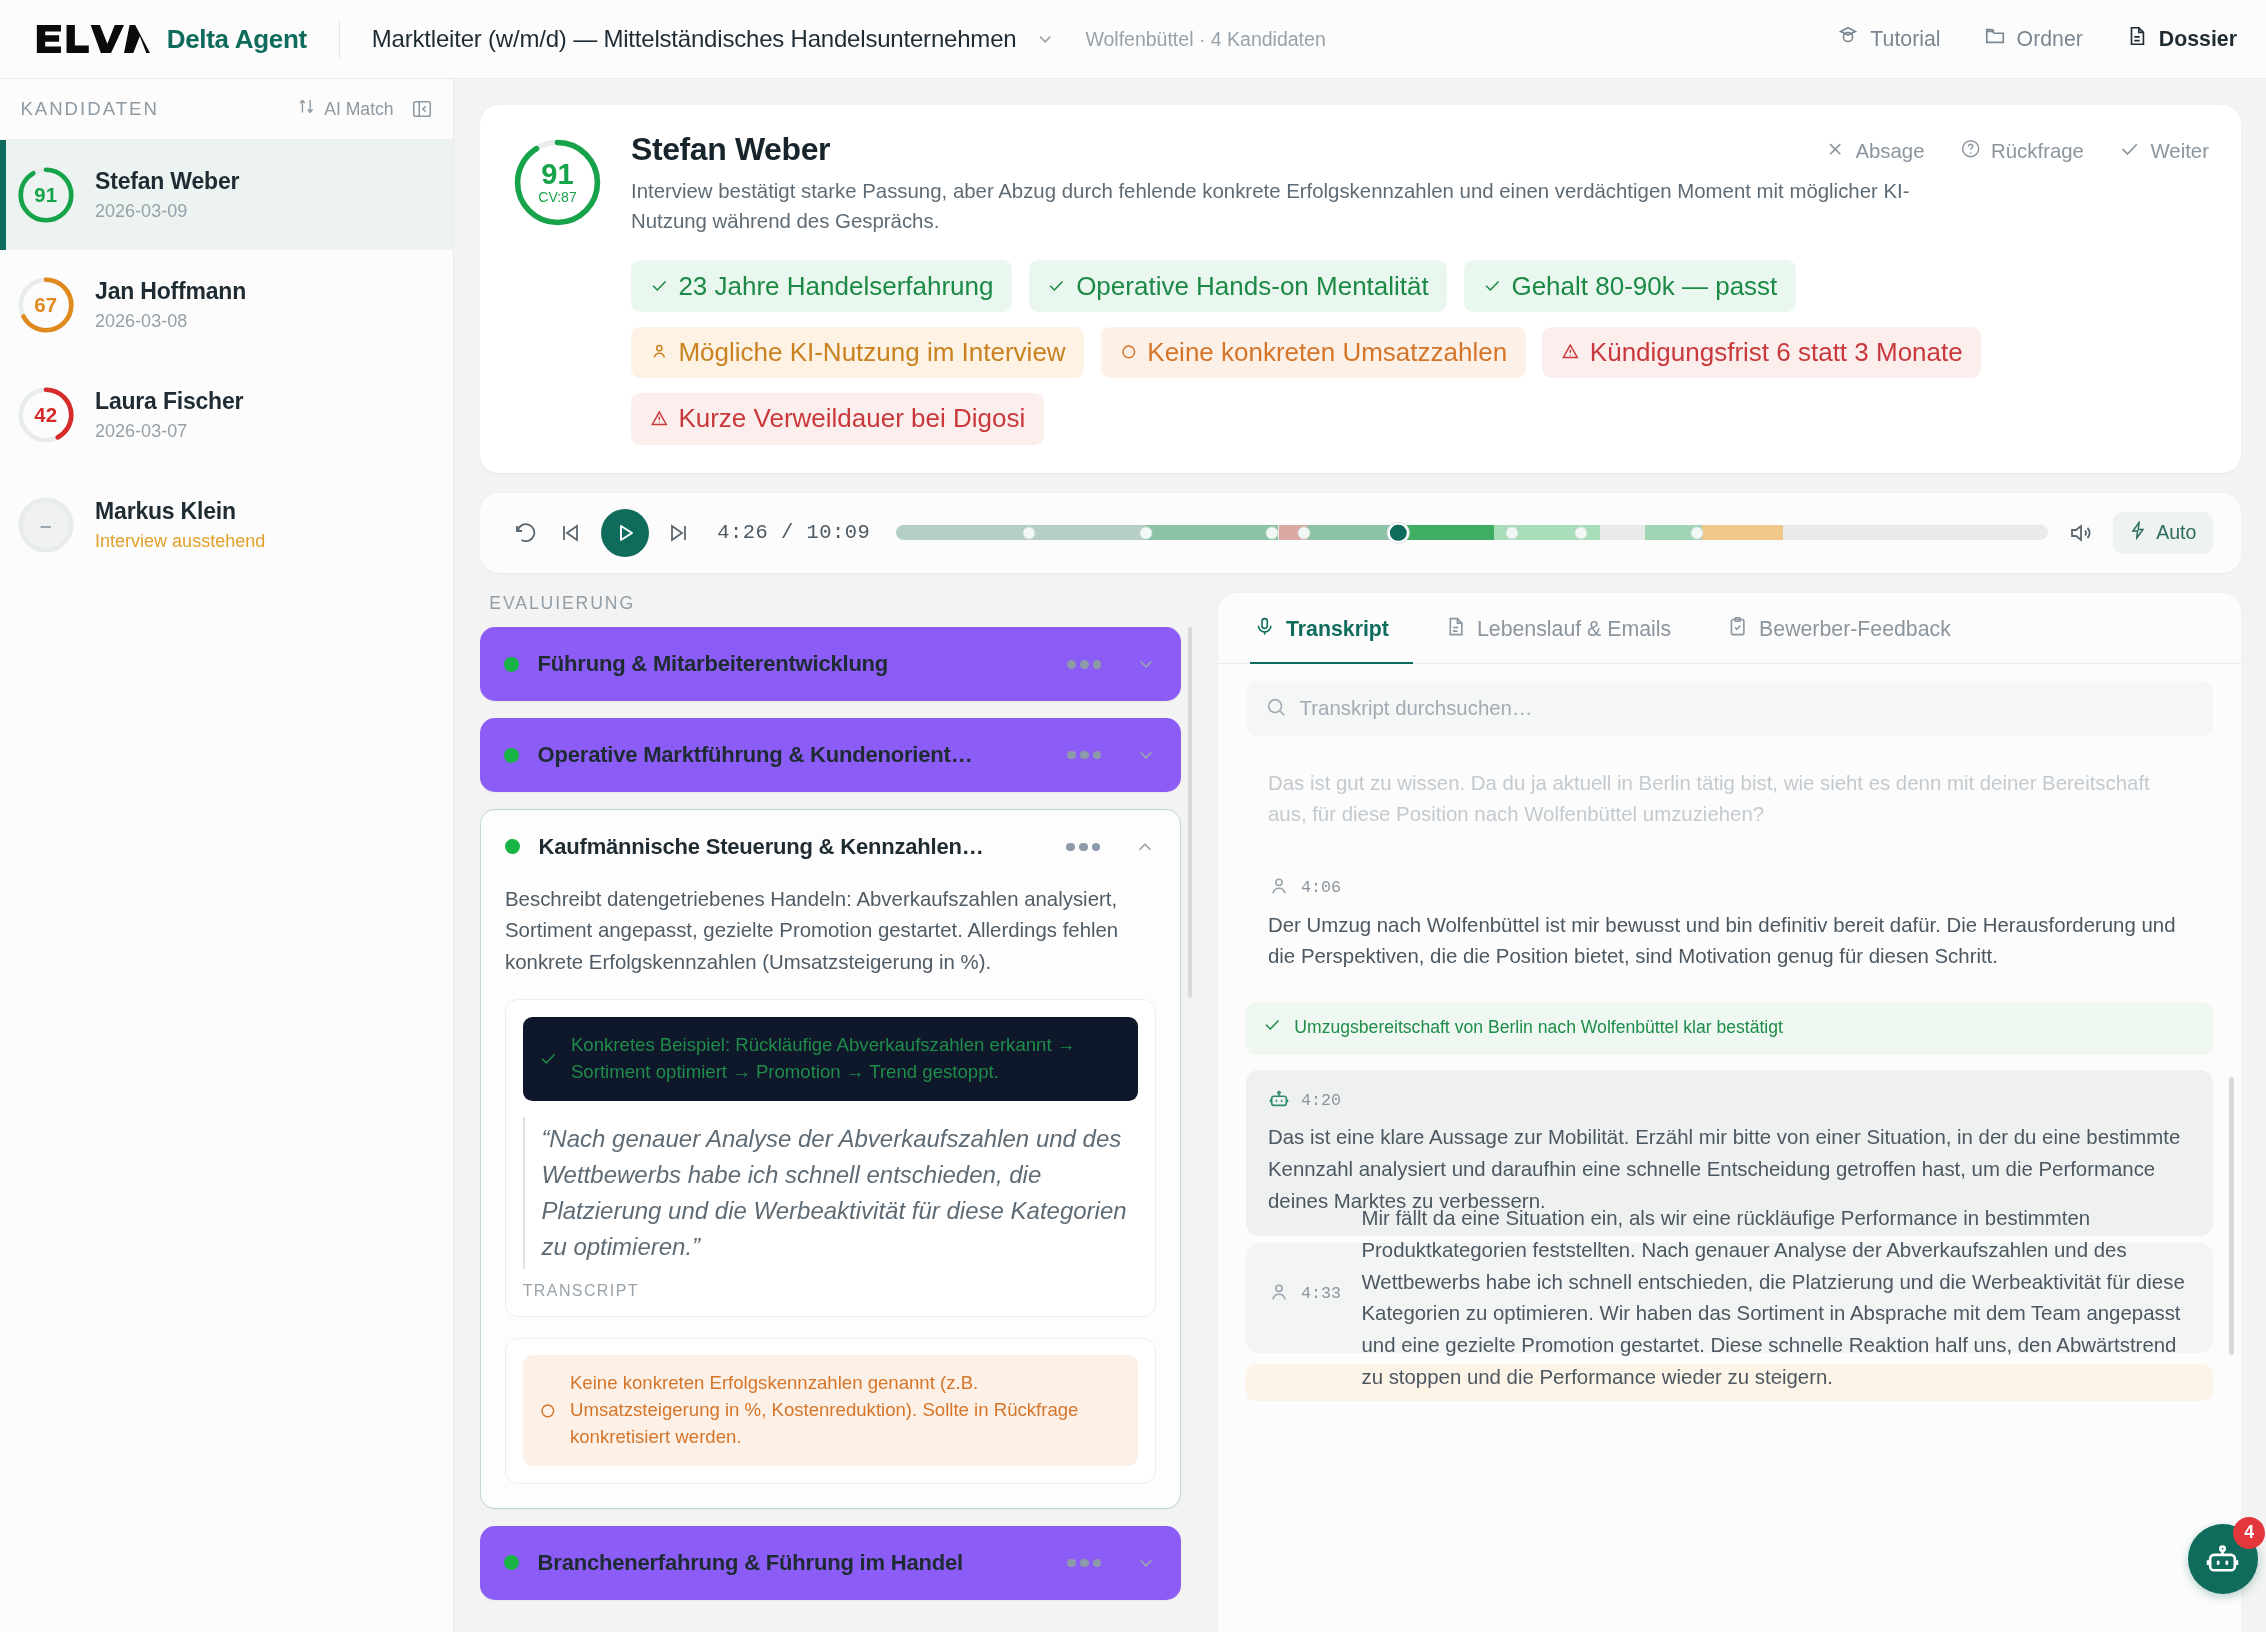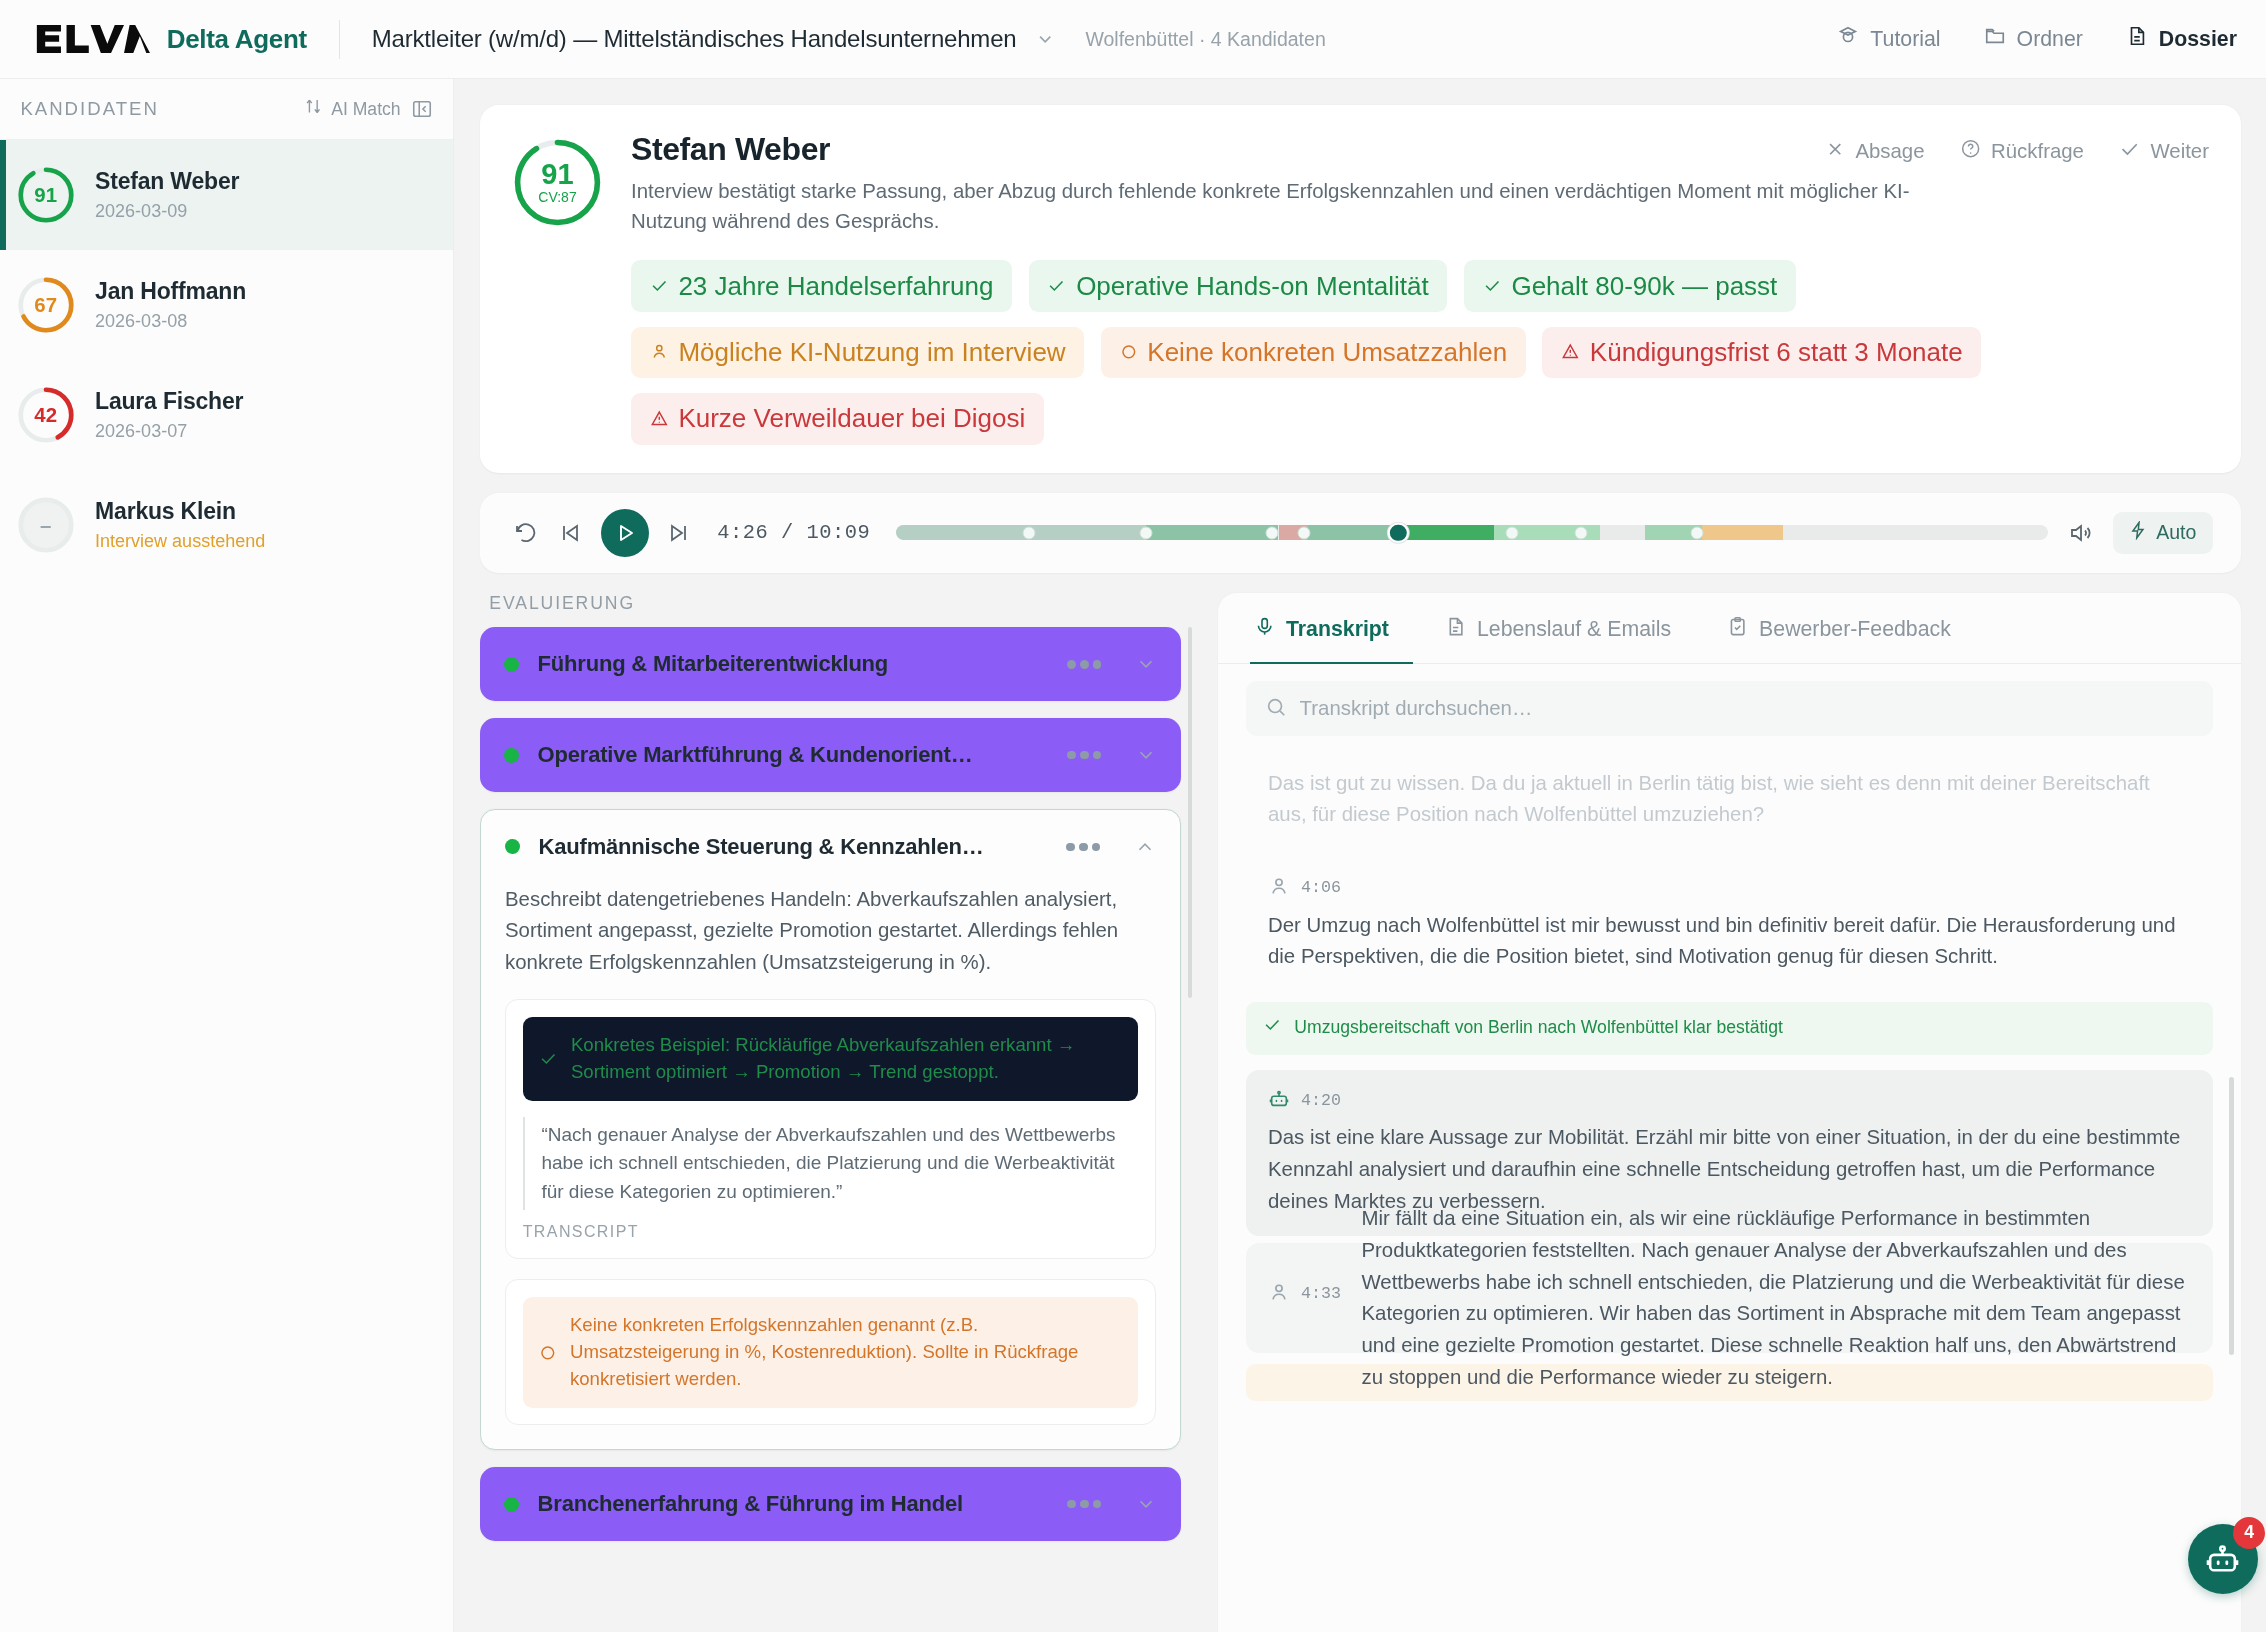--- a/index.html
+++ b/index.html
@@ -53,21 +53,21 @@
     display: flex; align-items: center;
     padding: 0 20.4px 0 20.4px;
     border-bottom: 0.9px solid #eeefef;
   }
   .sb-title {
     font-size: 18.6px; color: #8e99a2; letter-spacing: 2px; font-weight: 500;
   }
   .sb-head-spacer { flex: 1; }
   .sb-sort {
     display: flex; align-items: center; gap: 8.3px;
-    font-size: 17.6px; color: #8e99a2; cursor: pointer; margin-right: 10px;
+    font-size: 17.6px; color: #8e99a2; cursor: pointer; margin-right: 17px;
   }
   .sb-collapse { color:#8e99a2; display:flex; cursor:pointer; }
 
   .cand-list { flex: 1; overflow: hidden; }
   .cand {
     display: flex; align-items: center; gap: 20.4px;
     padding: 20.4px 18.6px 20.4px 16.7px;
     height: 110px;
     cursor: pointer; position: relative;
   }
@@ -197,21 +197,21 @@
   .sub-box { border:0.9px solid #eceeed; border-radius: 13px; padding: 16.7px; margin-top: 20.4px; background:#fff;}
   .note {
     display:flex; gap: 13px; align-items:center;
     border-radius: 9.3px; padding: 15px 16.7px; font-size: 18.6px; line-height:1.45;
   }
   .note.good { background:#0f172a; color:#1f8c49; }
   .note.miss { background:#fdf1e7; color:#d4752a; }
   .note .ic { flex:0 0 auto; display:flex; }
   .quote {
     border-left: 2.8px solid #dfe3e2; margin-top: 16.7px; padding: 3.7px 0 3.7px 16.7px;
-    font-size: 19px; line-height:1.5; color:#5e6b75;
+    font-size: 24px; line-height:1.5; font-style: italic; color:#5e6b75;
   }
   .qlabel { font-size: 16px; letter-spacing:1.4px; color:#98a3ab; margin-top: 13px; }
 
   
   .tpanel {
     flex:1; min-width:0; background:#fcfcfc; border-radius: 18.6px 18.6px 0 0;
     display:flex; flex-direction:column; min-height:0;
     box-shadow: 0 0.9px 1.9px rgba(20,30,40,.05); position:relative;
   }
   .tabs { display:flex; gap: 0; padding: 0 32px; border-bottom:0.9px solid #ececec; }

